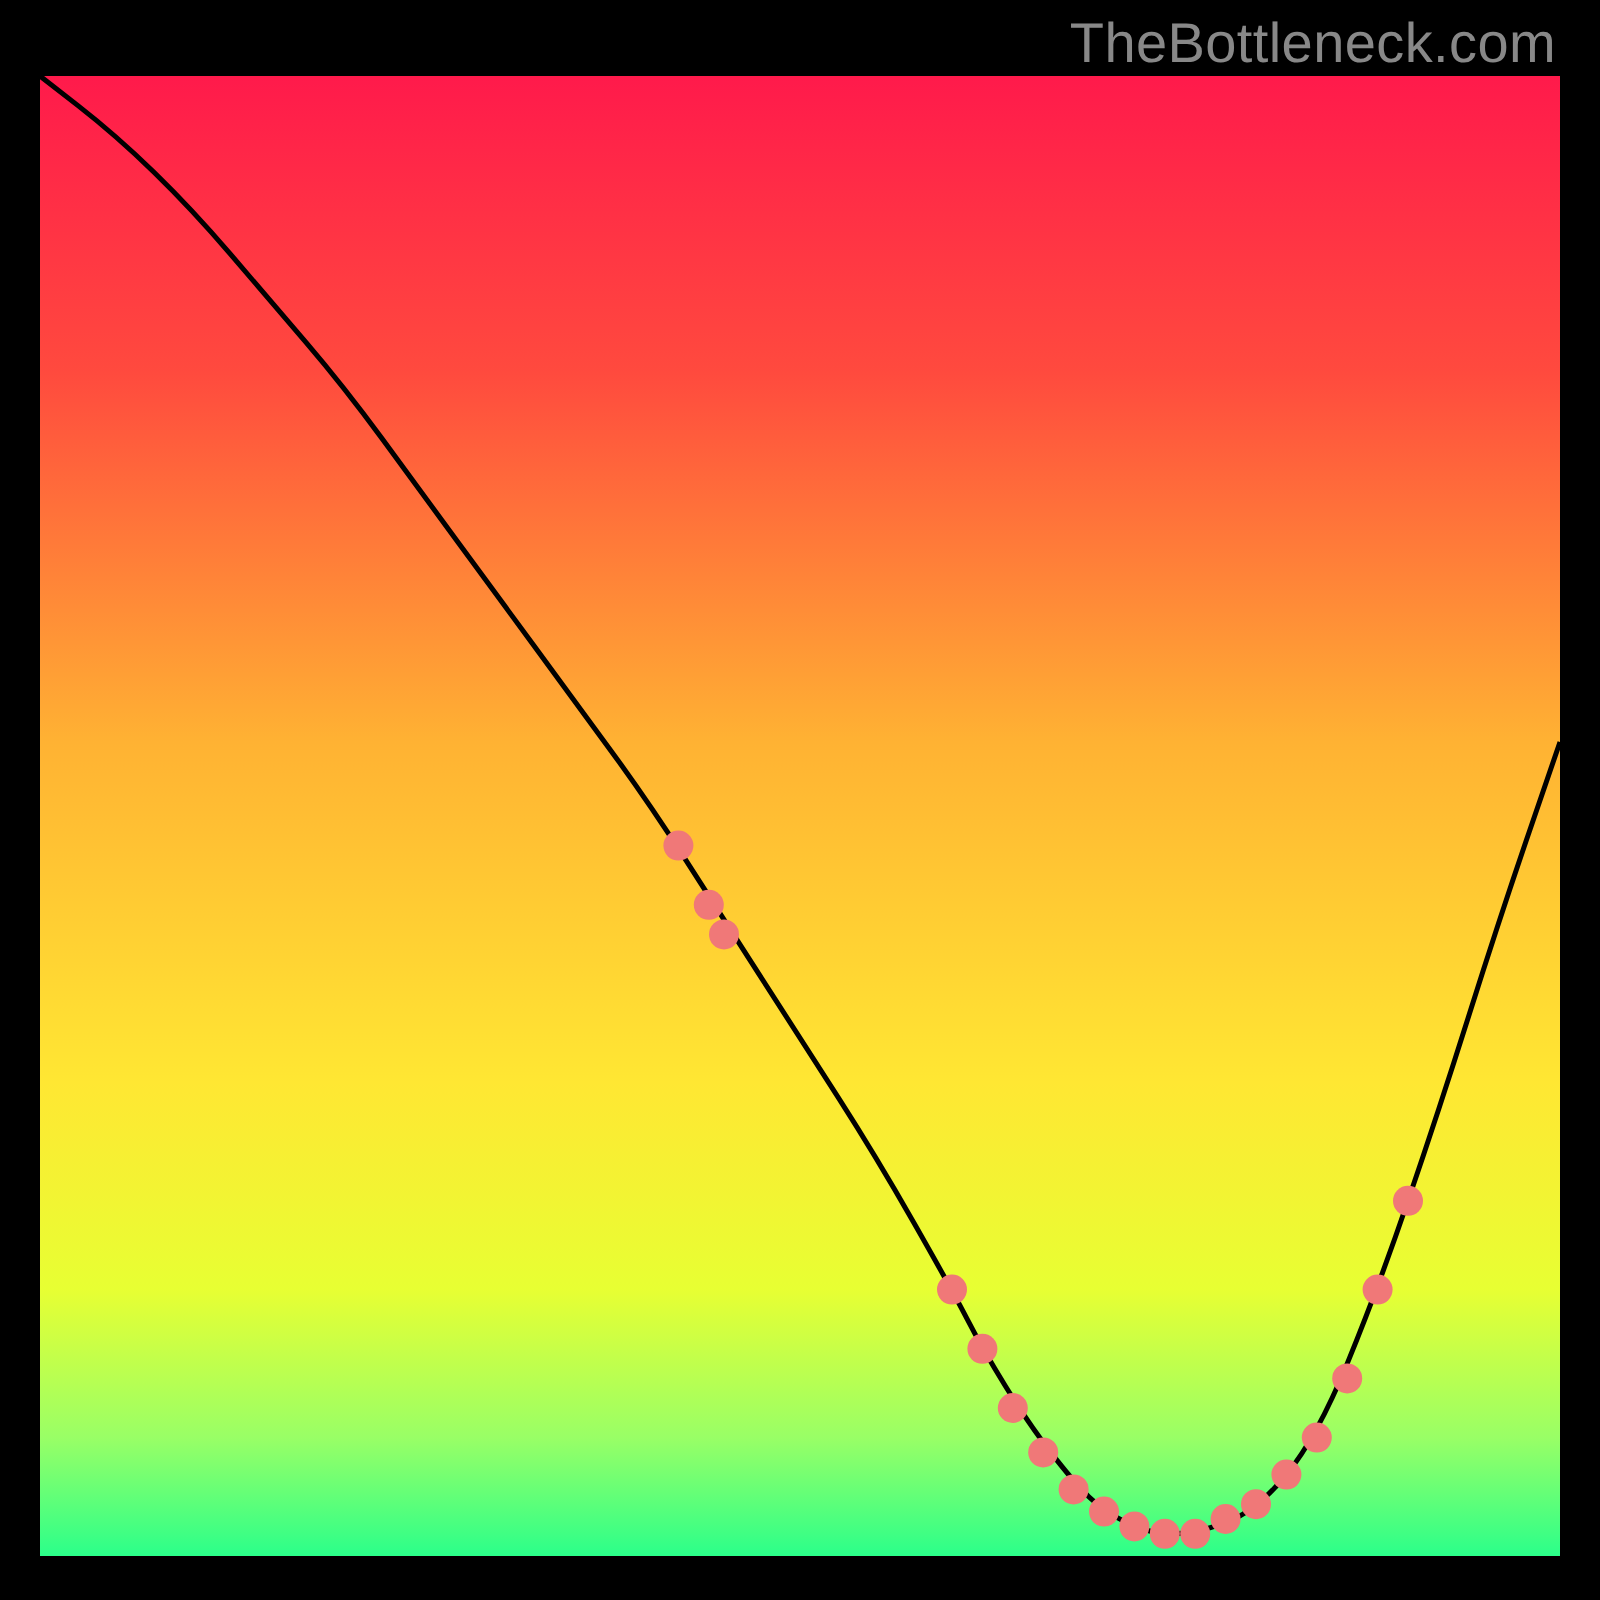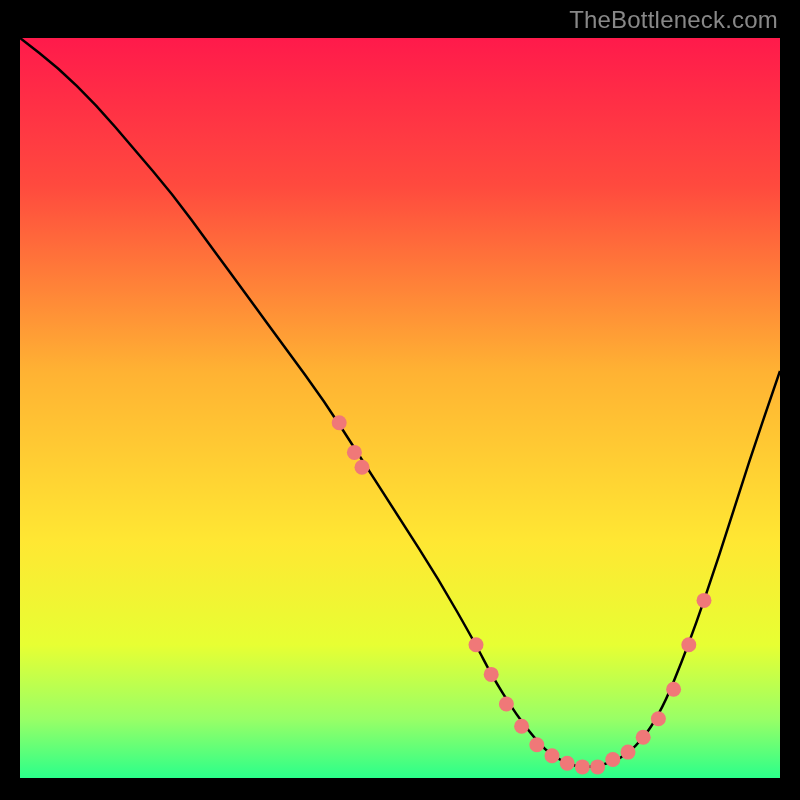--- a/index.html
+++ b/index.html
@@ -9,21 +9,21 @@
     height: 800px;
     background: #000;
     position: relative;
     font-family: Arial, Helvetica, sans-serif;
   }
   .attribution {
     position: absolute;
     top: 6px;
     right: 22px;
     color: #888;
-    font-size: 24px;
+    font-size: 28px;
     font-weight: 400;
     letter-spacing: 0.2px;
   }
   .plot-wrap {
     position: absolute;
     left: 20px;
     top: 38px;
     width: 760px;
     height: 740px;
   }

